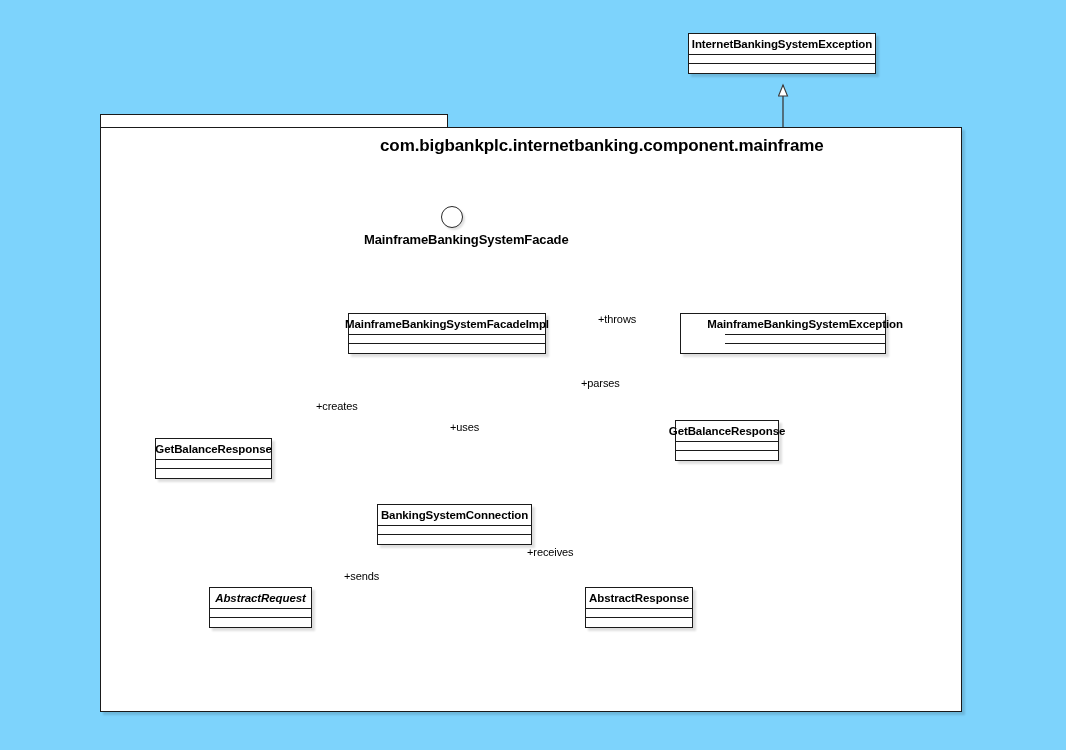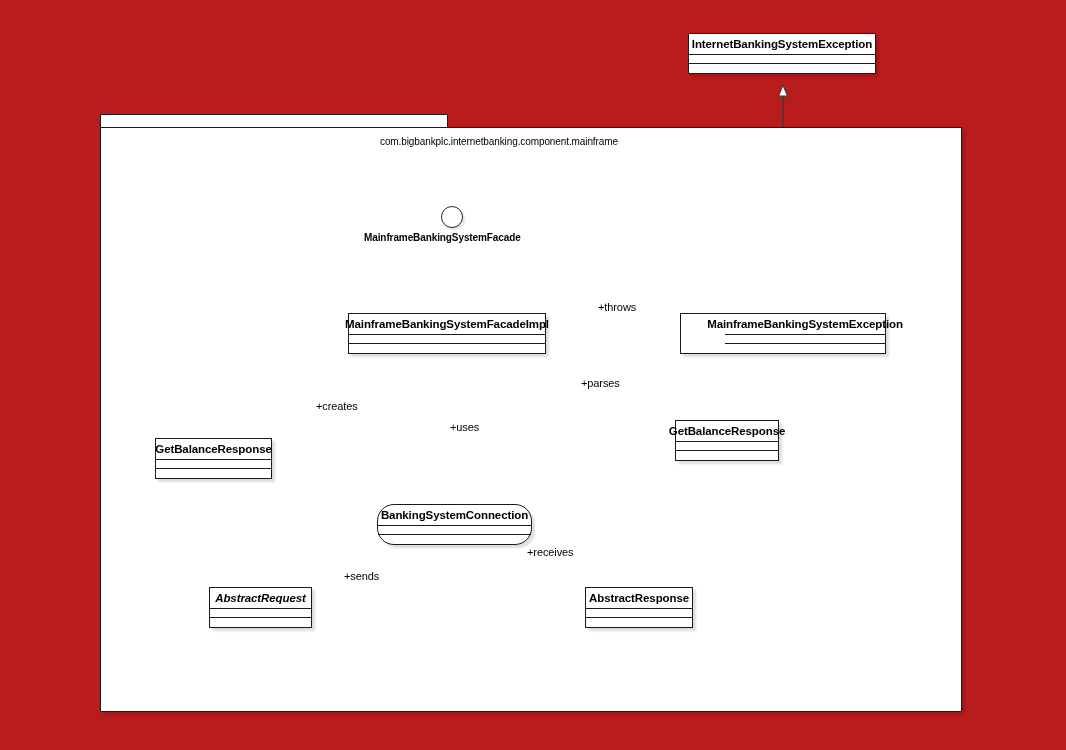--- a/index.html
+++ b/index.html
@@ -7,21 +7,21 @@
     padding: 0;
     background: #ffffff;
   }
   body {
     font-family: "Liberation Sans", sans-serif;
   }
   #canvas {
     position: relative;
     width: 1066px;
     height: 750px;
-    background: #b91c1c;
+    background: #7dd3fc;
     overflow: hidden;
   }
   #edges {
     position: absolute;
     left: 0;
     top: 0;
     width: 1066px;
     height: 750px;
     pointer-events: none;
   }
@@ -35,22 +35,22 @@
   }
   .pkg-body {
     position: absolute;
     border: 1px solid #1a1a1a;
     background: #ffffff;
     box-sizing: border-box;
     box-shadow: 3px 3px 2px rgba(0,0,0,0.13);
   }
   .pkg-title {
     position: absolute;
-    font-size: 10px;
-    font-weight: normal;
+    font-size: 17px;
+    font-weight: bold;
     color: #000000;
     white-space: nowrap;
     letter-spacing: -0.1px;
   }
 
   
   .cls {
     position: absolute;
     background: #ffffff;
     border: 1px solid #1a1a1a;
@@ -88,21 +88,21 @@
     width: 22px;
     height: 22px;
     border: 1.4px solid #2a2a2a;
     border-radius: 50%;
     background: #ffffff;
     box-sizing: border-box;
     box-shadow: 2px 2px 2px rgba(0,0,0,0.12);
   }
   .iface-label {
     position: absolute;
-    font-size: 10px;
+    font-size: 13px;
     font-weight: bold;
     color: #000000;
     white-space: nowrap;
     letter-spacing: -0.1px;
   }
 
   
   .edge-label {
     position: absolute;
     font-size: 11px;
@@ -178,39 +178,39 @@
     <div class="compartment sep"></div>
     <div class="compartment"></div>
   </div>
 
   <div class="cls" style="left:675px; top:420px; width:104px;">
     <div class="name">GetBalanceResponse</div>
     <div class="compartment sep"></div>
     <div class="compartment"></div>
   </div>
 
-  <div class="cls" style="left:377px; top:504px; width:155px;border-radius:17px;">
+  <div class="cls" style="left:377px; top:504px; width:155px;">
     <div class="name">BankingSystemConnection</div>
     <div class="compartment sep"></div>
     <div class="compartment"></div>
   </div>
 
   <div class="cls abstract" style="left:209px; top:587px; width:103px;">
     <div class="name">AbstractRequest</div>
     <div class="compartment sep"></div>
     <div class="compartment"></div>
   </div>
 
   <div class="cls" style="left:585px; top:587px; width:108px;">
     <div class="name">AbstractResponse</div>
     <div class="compartment sep"></div>
     <div class="compartment"></div>
   </div>
 
-  <div class="edge-label" style="left:598px; top:301px;">+throws</div>
+  <div class="edge-label" style="left:598px; top:313px;">+throws</div>
 
   <div class="edge-label" style="left:316px; top:400px;">+creates</div>
 
   <div class="edge-label" style="left:450px; top:421px;">+uses</div>
 
   <div class="edge-label" style="left:581px; top:377px;">+parses</div>
 
   <div class="edge-label" style="left:344px; top:570px;">+sends</div>
 
   <div class="edge-label" style="left:527px; top:546px;">+receives</div>

